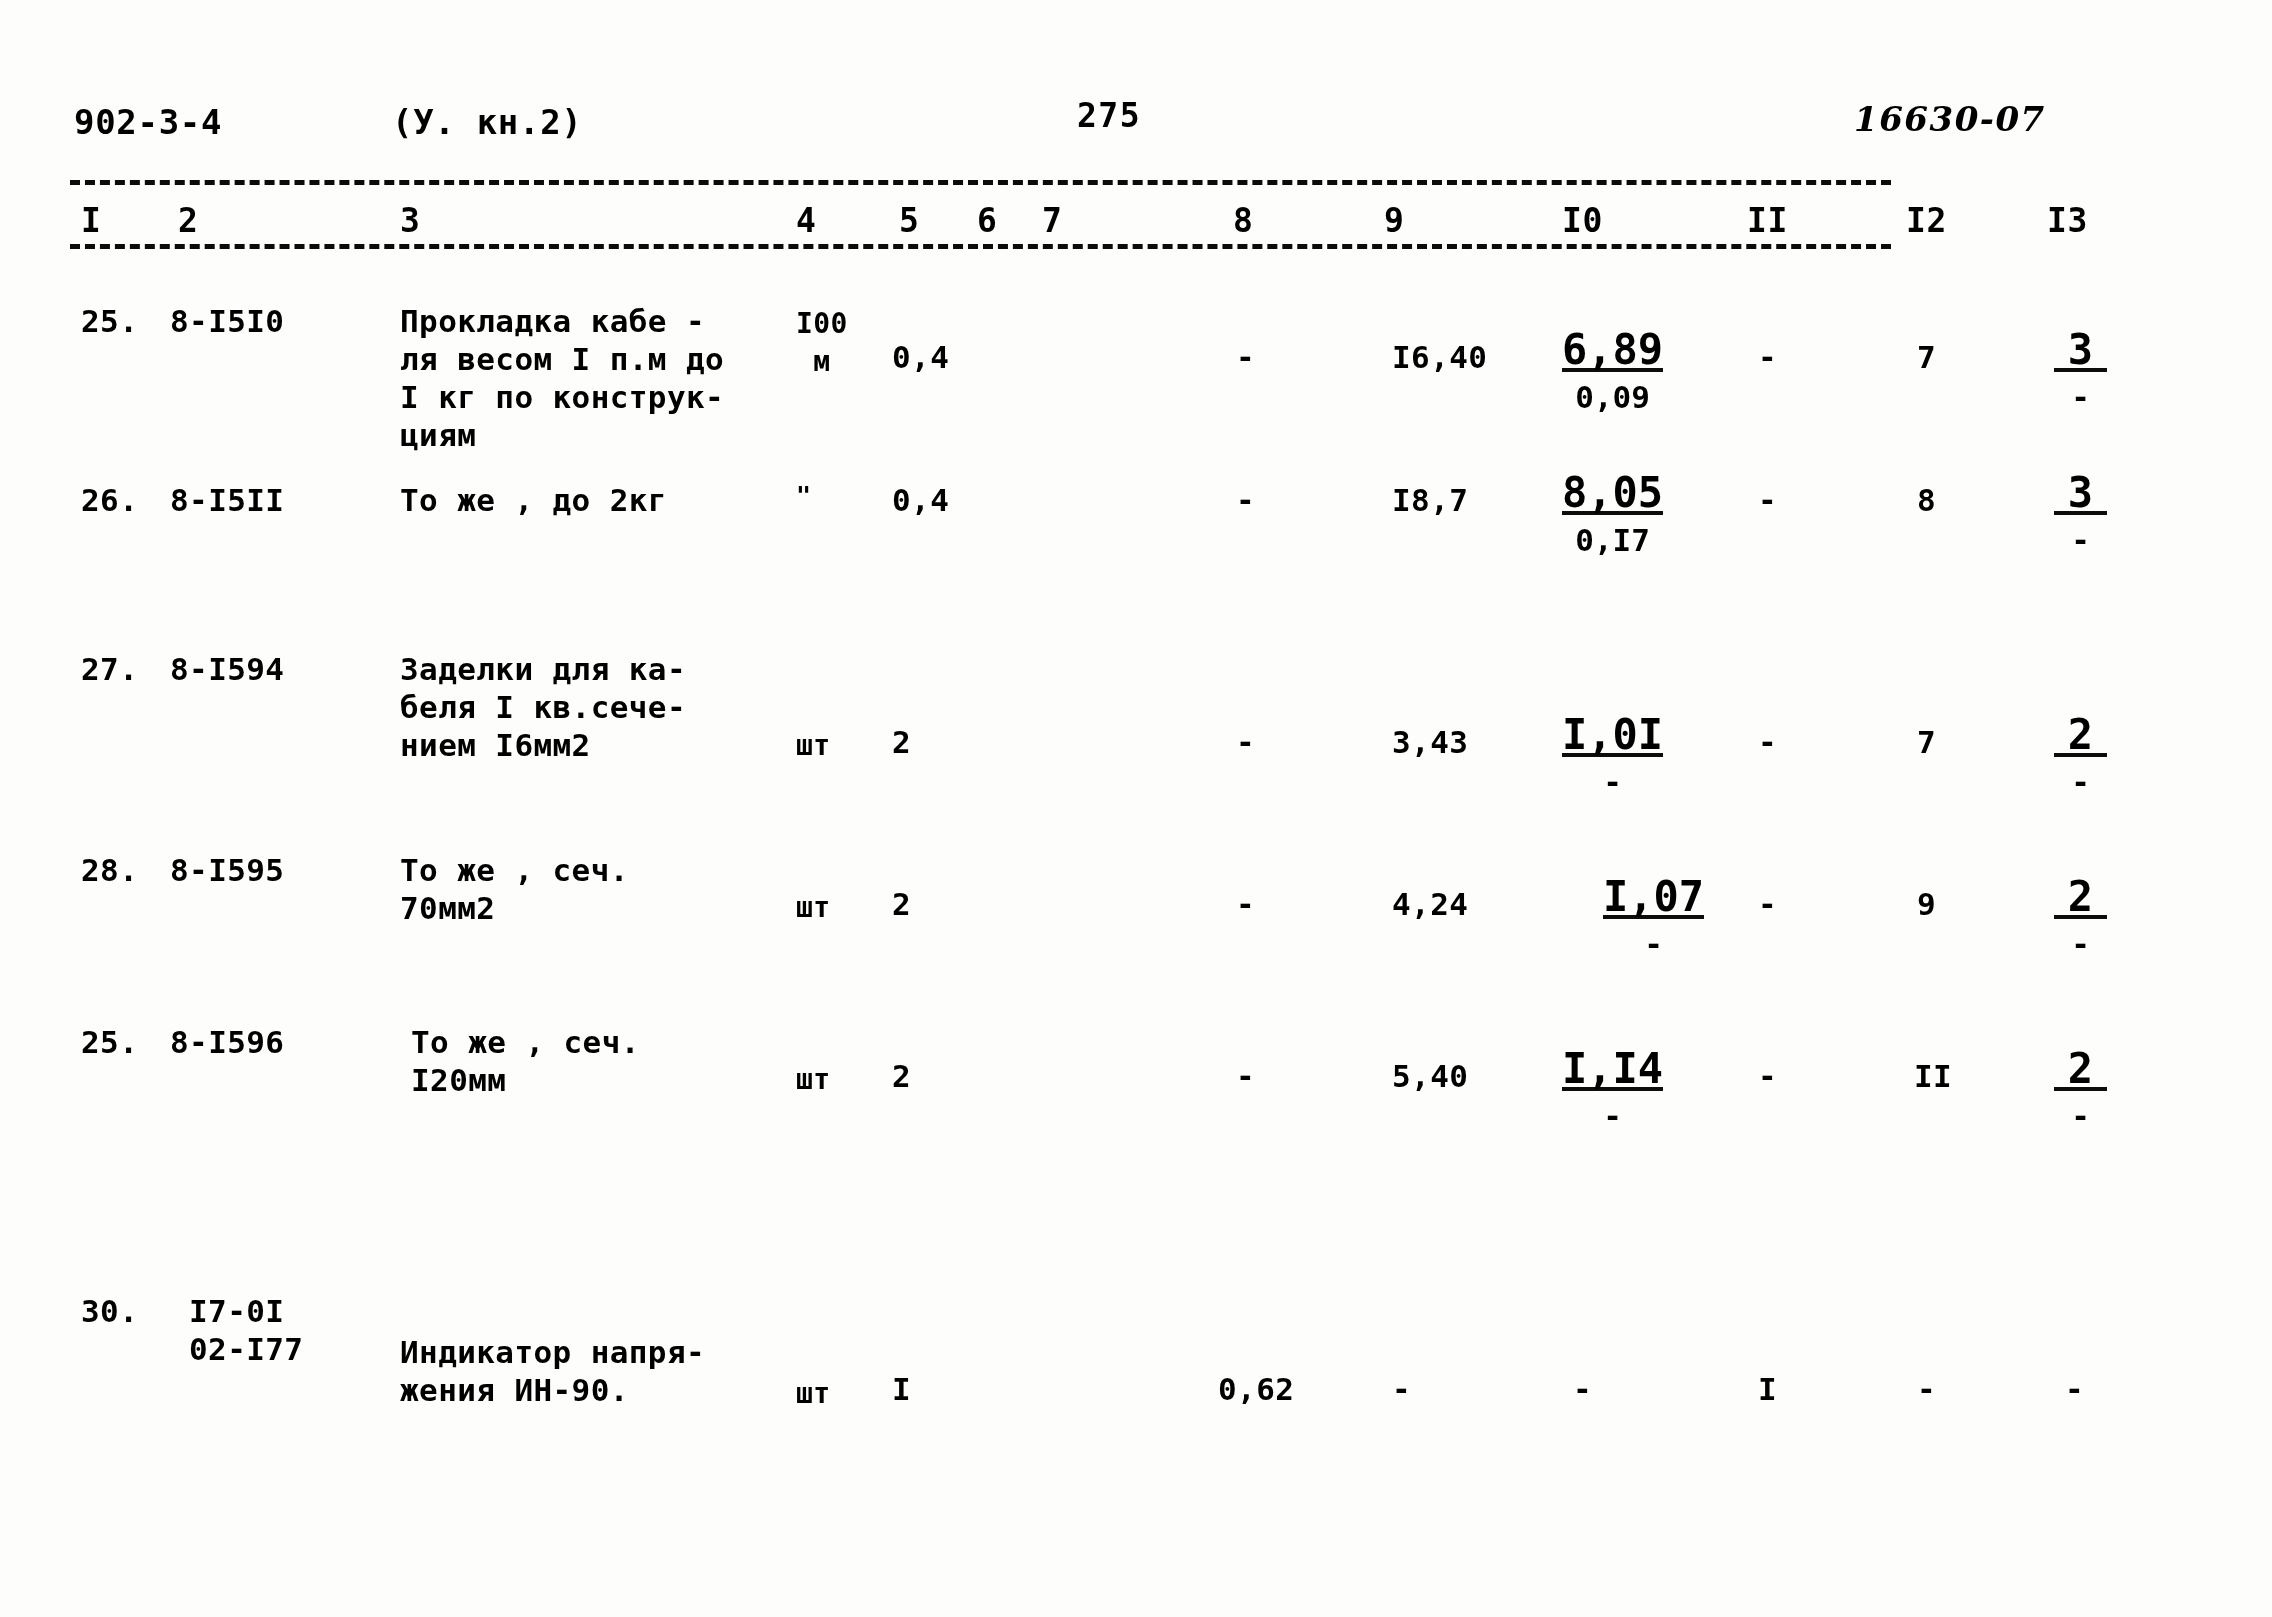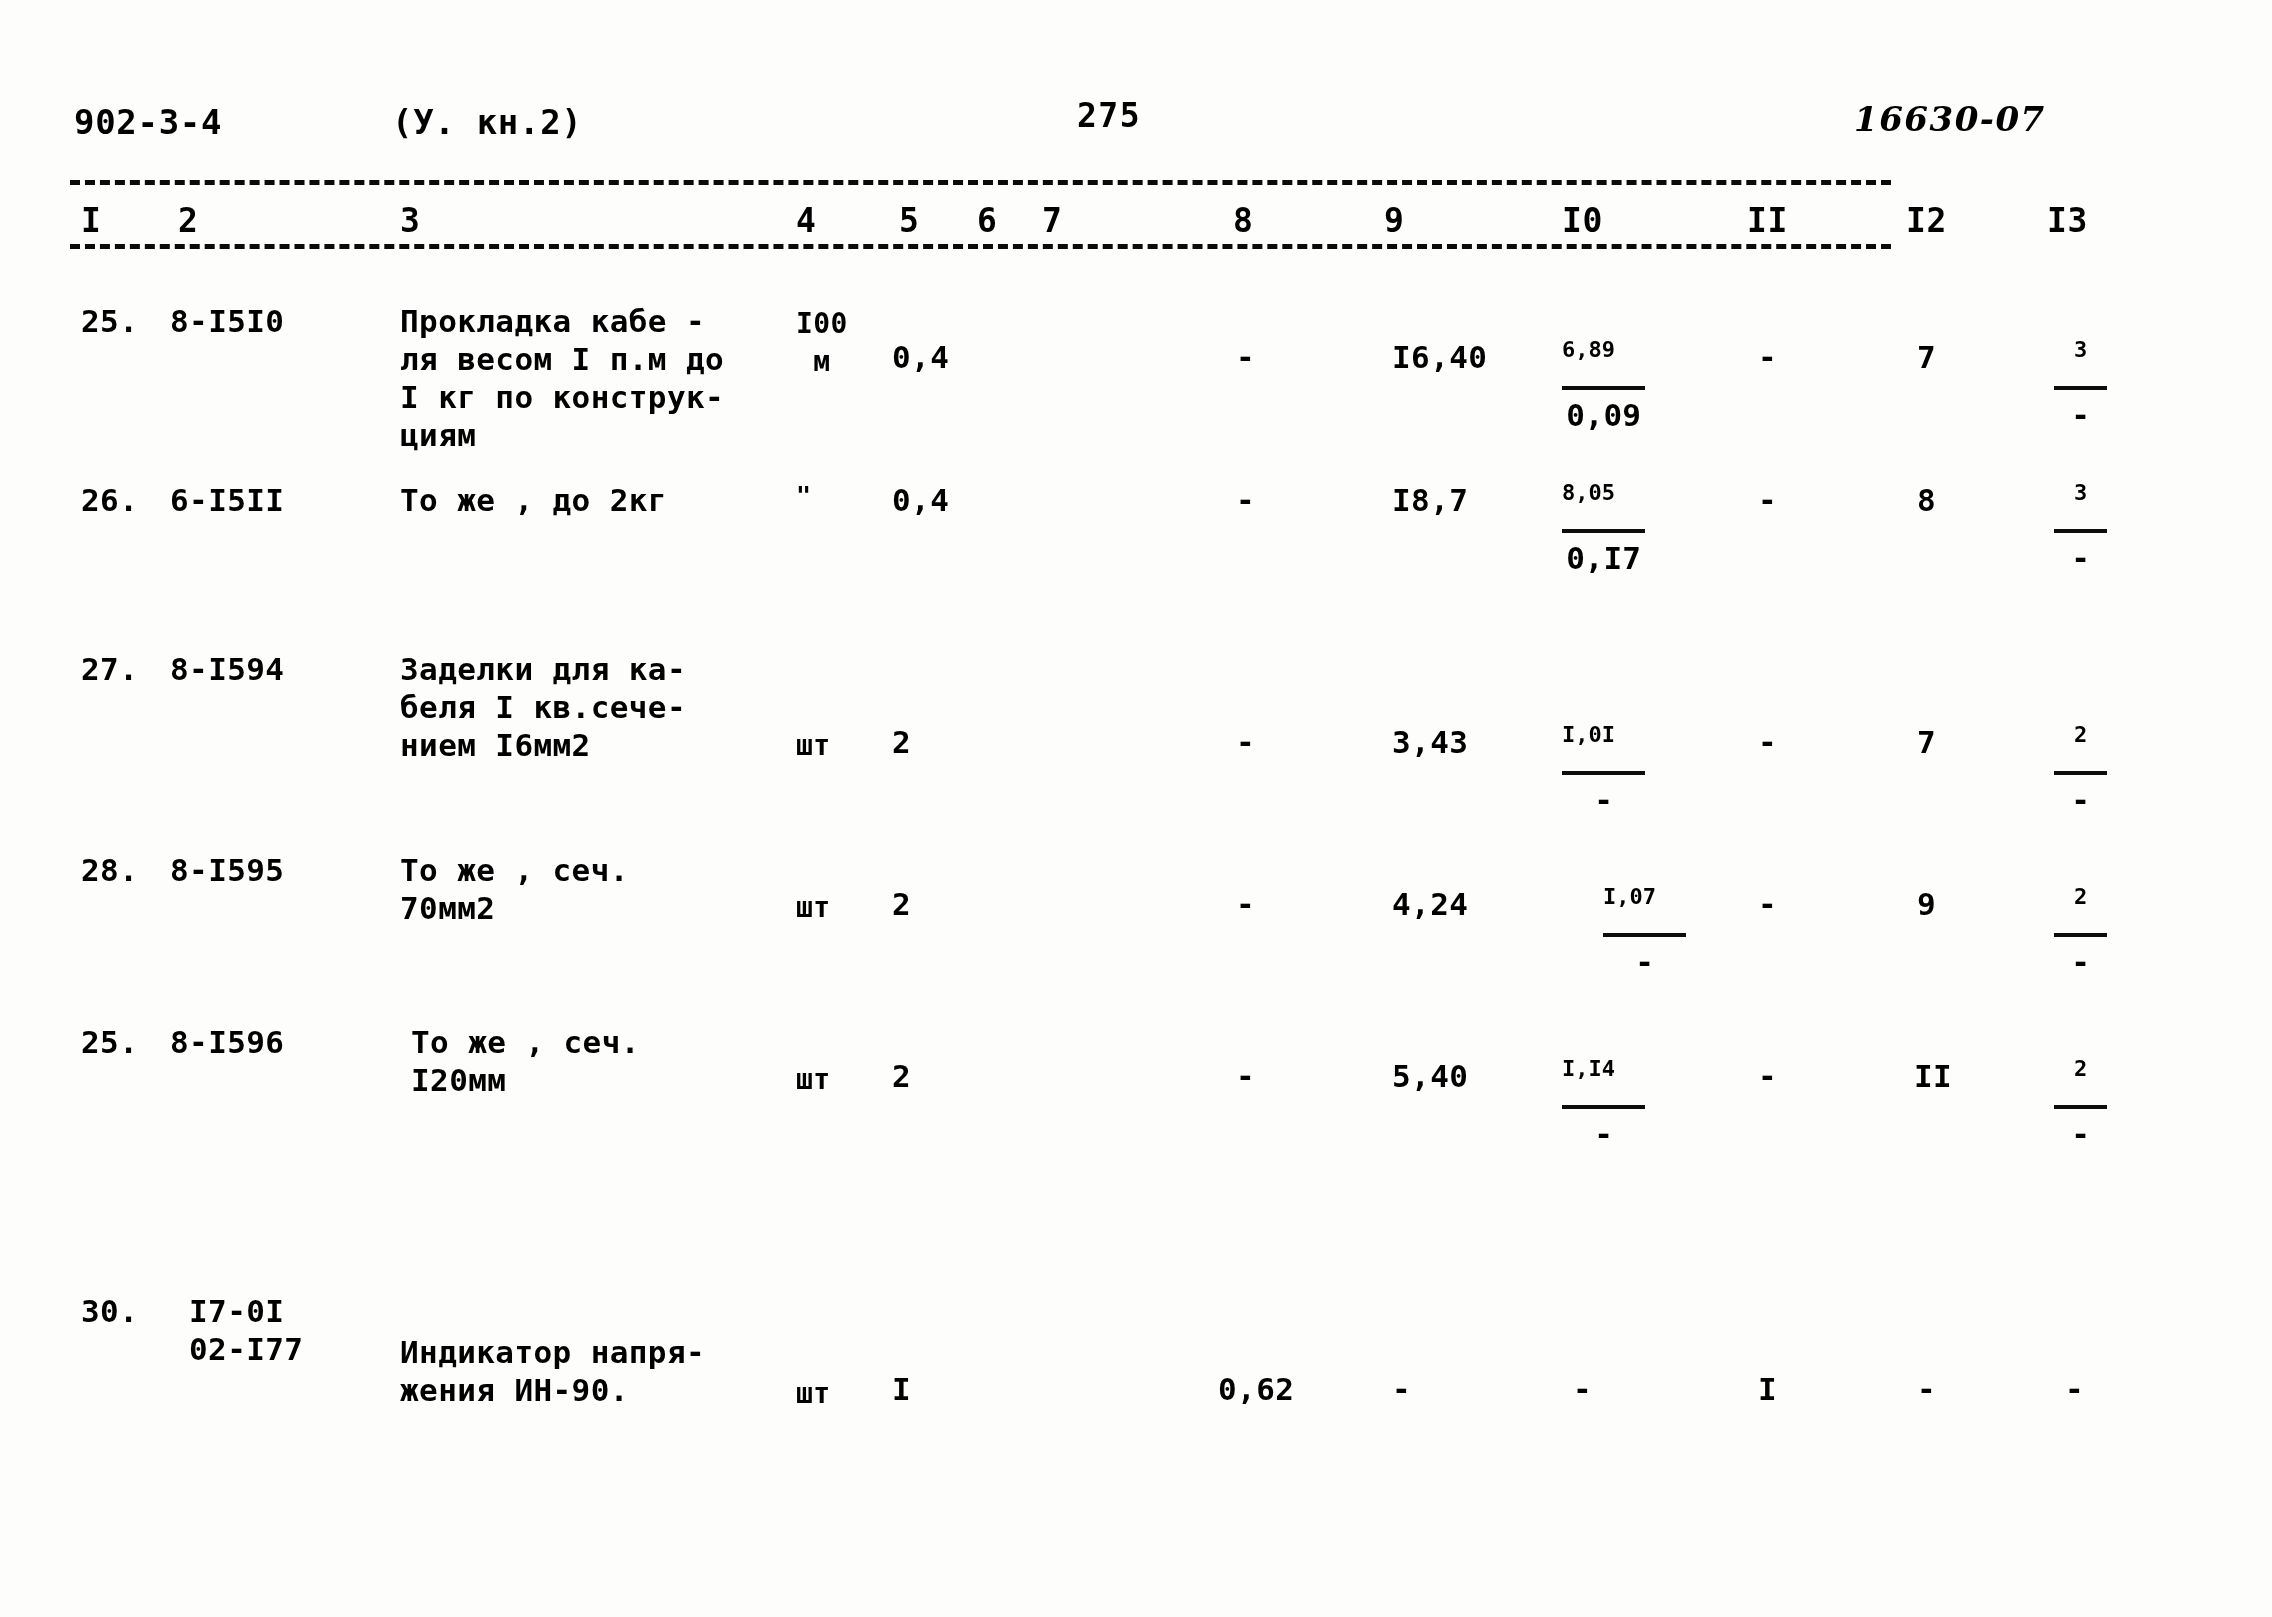--- a/index.html
+++ b/index.html
@@ -121,25 +121,25 @@
   .c-q11     { left: 1758px; }
   .c-q12     { left: 1917px; }
   .c-q13     { left: 2054px; }
 
   .frac {
     position: absolute;
     text-align: left;
   }
   .frac .top-val {
     display: block;
-    font-size: 22px;
+    font-size: 42px;
     font-weight: 700;
     line-height: 36px;
     border-bottom: 4.4px solid #0d0d0d;
-    padding-bottom: 18px;
+    padding-bottom: 0;
     width: max-content;
     min-width: 83px;
   }
   .frac .bot-val {
     display: block;
     font-size: 31px;
     font-weight: 700;
     line-height: 44px;
     padding-top: 3px;
     text-align: center;
@@ -210,21 +210,21 @@
       <div class="cell c-q11" style="top:36px;">-</div>
       <div class="cell c-q12" style="top:36px;">7</div>
       <div class="frac" style="left:2054px; top:30px;">
         <span class="top-val" style="min-width:53px;text-align:center;">3</span>
         <span class="bot-val" style="min-width:53px;">-</span>
       </div>
     </div>
 
     <div class="row" style="top:481px;">
       <div class="cell c-no">26.</div>
-      <div class="cell c-code">6-I5II</div>
+      <div class="cell c-code">8-I5II</div>
       <div class="cell c-desc">То же , до 2кг</div>
       <div class="cell c-unit unit-ditto" style="top:-4.4px;">"</div>
       <div class="cell c-q4" style="top:0px;">0,4</div>
       <div class="cell c-q8" style="top:0px;">-</div>
       <div class="cell c-q9" style="top:0px;">I8,7</div>
       <div class="frac" style="left:1562px; top:-6px;">
         <span class="top-val">8,05</span>
         <span class="bot-val">0,I7</span>
       </div>
       <div class="cell c-q11" style="top:0px;">-</div>

